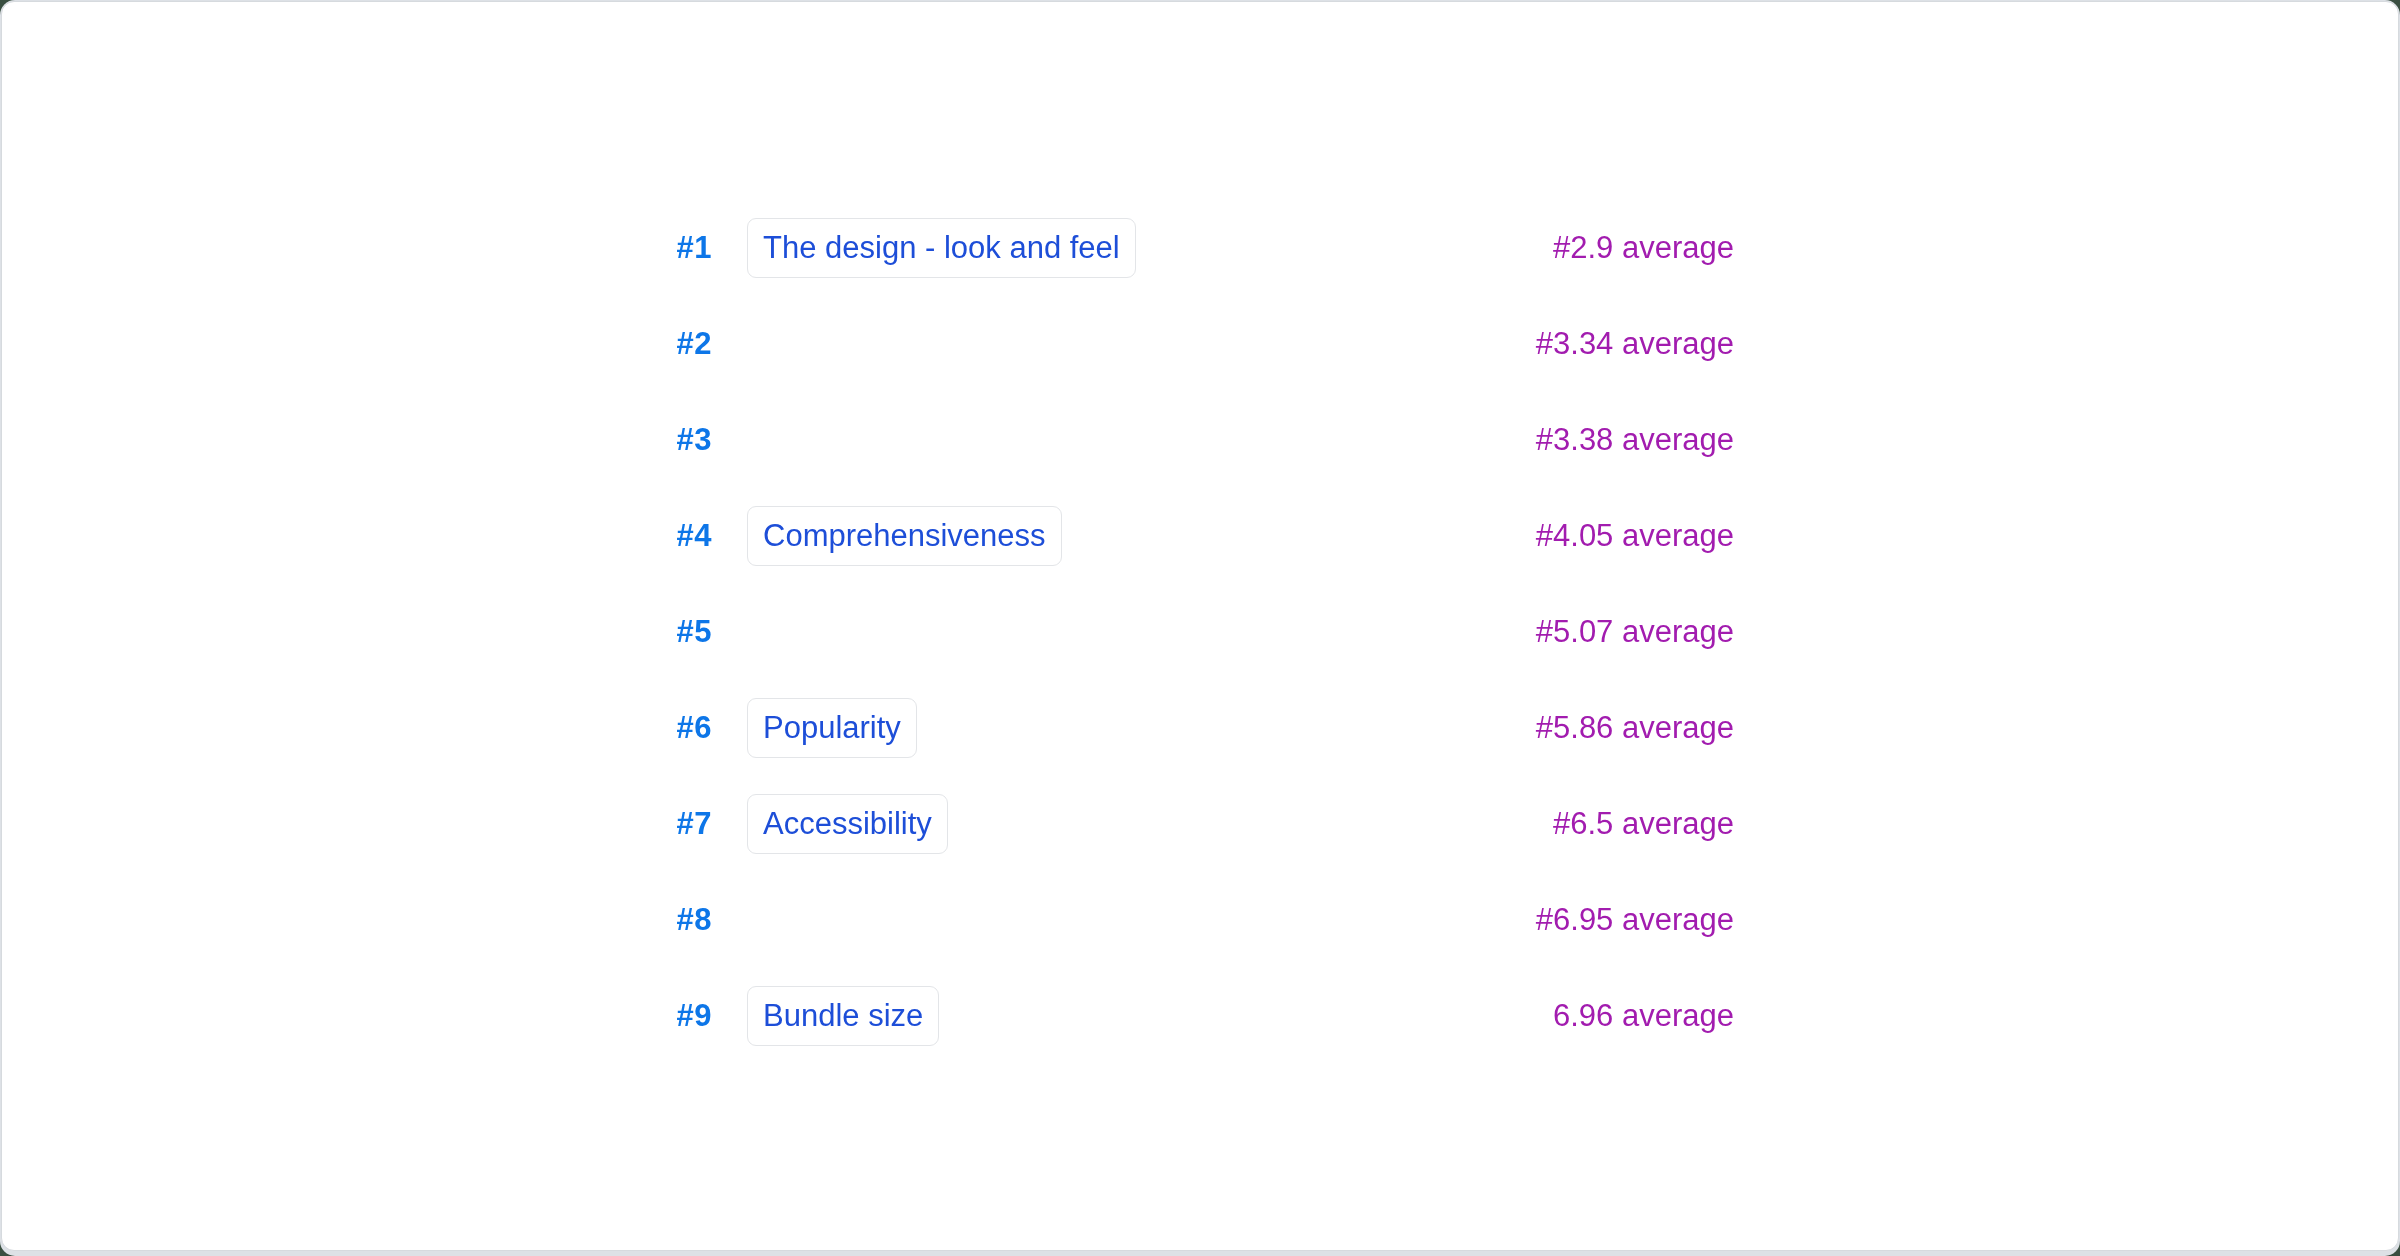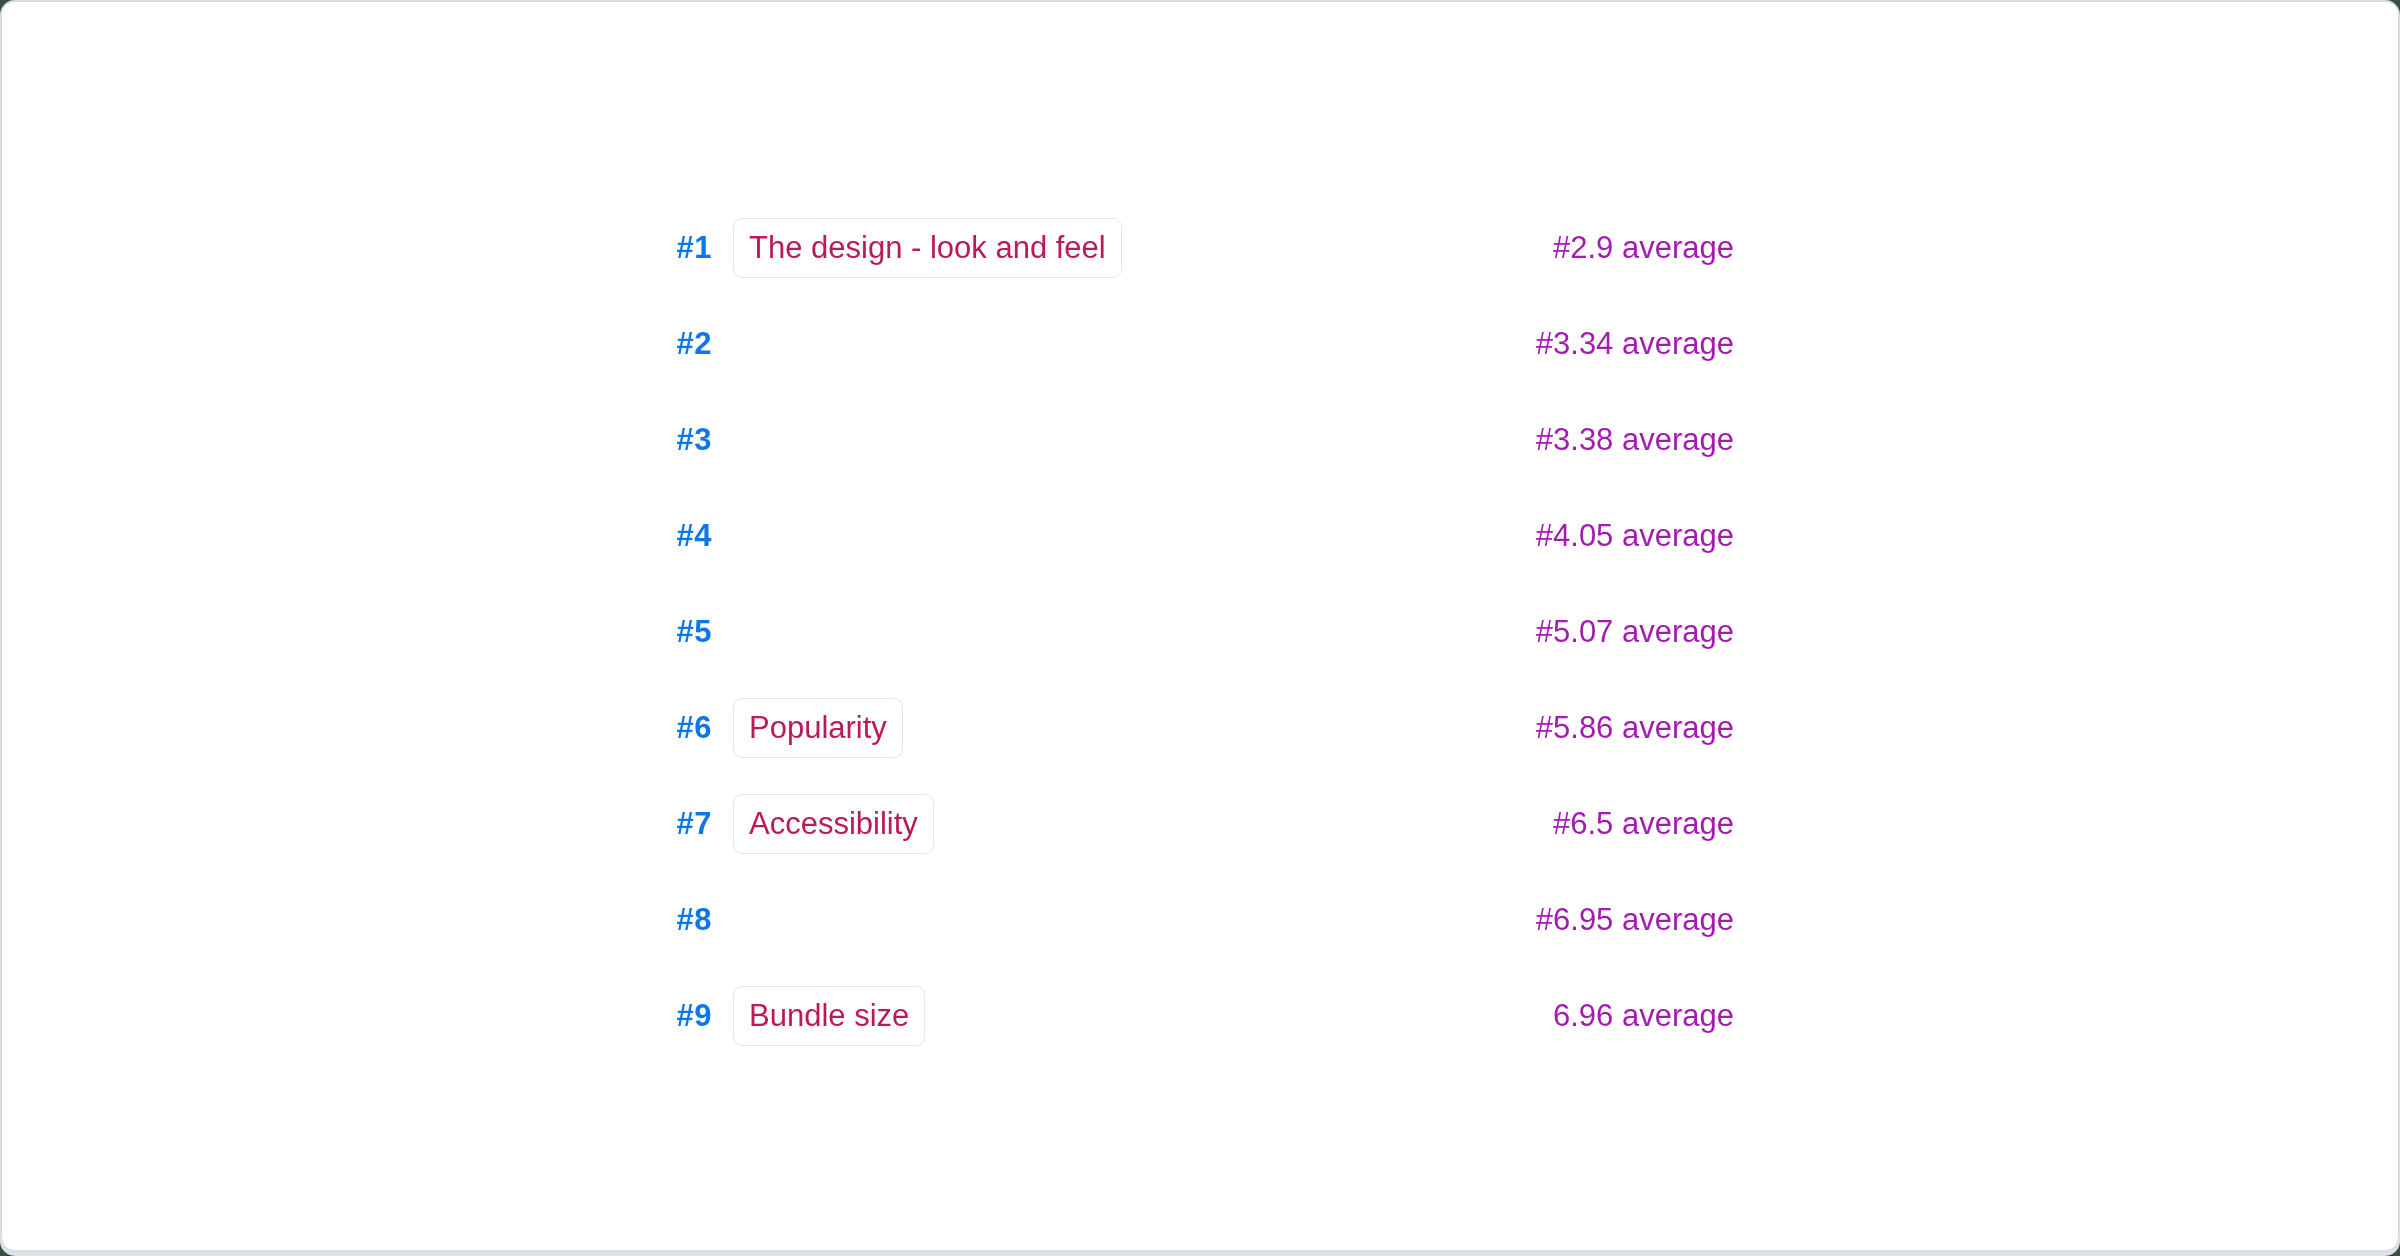--- a/index.html
+++ b/index.html
@@ -47,31 +47,31 @@
   .rank {
     flex: none;
     width: 68px;
     text-align: right;
     font-size: 31px;
     font-weight: 700;
     color: #0d76e8;
     letter-spacing: 0.5px;
   }
   .label-box {
-    margin-left: 21px;
+    margin-left: 35px;
     display: inline-block;
     box-sizing: border-box;
     height: 60px;
     line-height: 58px;
     padding: 0 15px;
     background: #ffffff;
     border: 1px solid #e3e5e8;
     border-radius: 9px;
     font-size: 31px;
-    color: #be185d;
+    color: #1d4ed8;
     white-space: nowrap;
     cursor: pointer;
   }
   .avg {
     margin-left: auto;
     font-size: 31px;
     color: #a21caf;
     white-space: nowrap;
   }
 </style>
@@ -92,20 +92,21 @@
     <span class="avg">#3.34 average</span>
   </div>
 
   <div class="row">
     <span class="rank">#3</span>
     <span class="avg">#3.38 average</span>
   </div>
 
   <div class="row">
     <span class="rank">#4</span>
+    <span class="label-box">Comprehensiveness</span>
     <span class="avg">#4.05 average</span>
   </div>
 
   <div class="row">
     <span class="rank">#5</span>
     <span class="avg">#5.07 average</span>
   </div>
 
   <div class="row">
     <span class="rank">#6</span>

